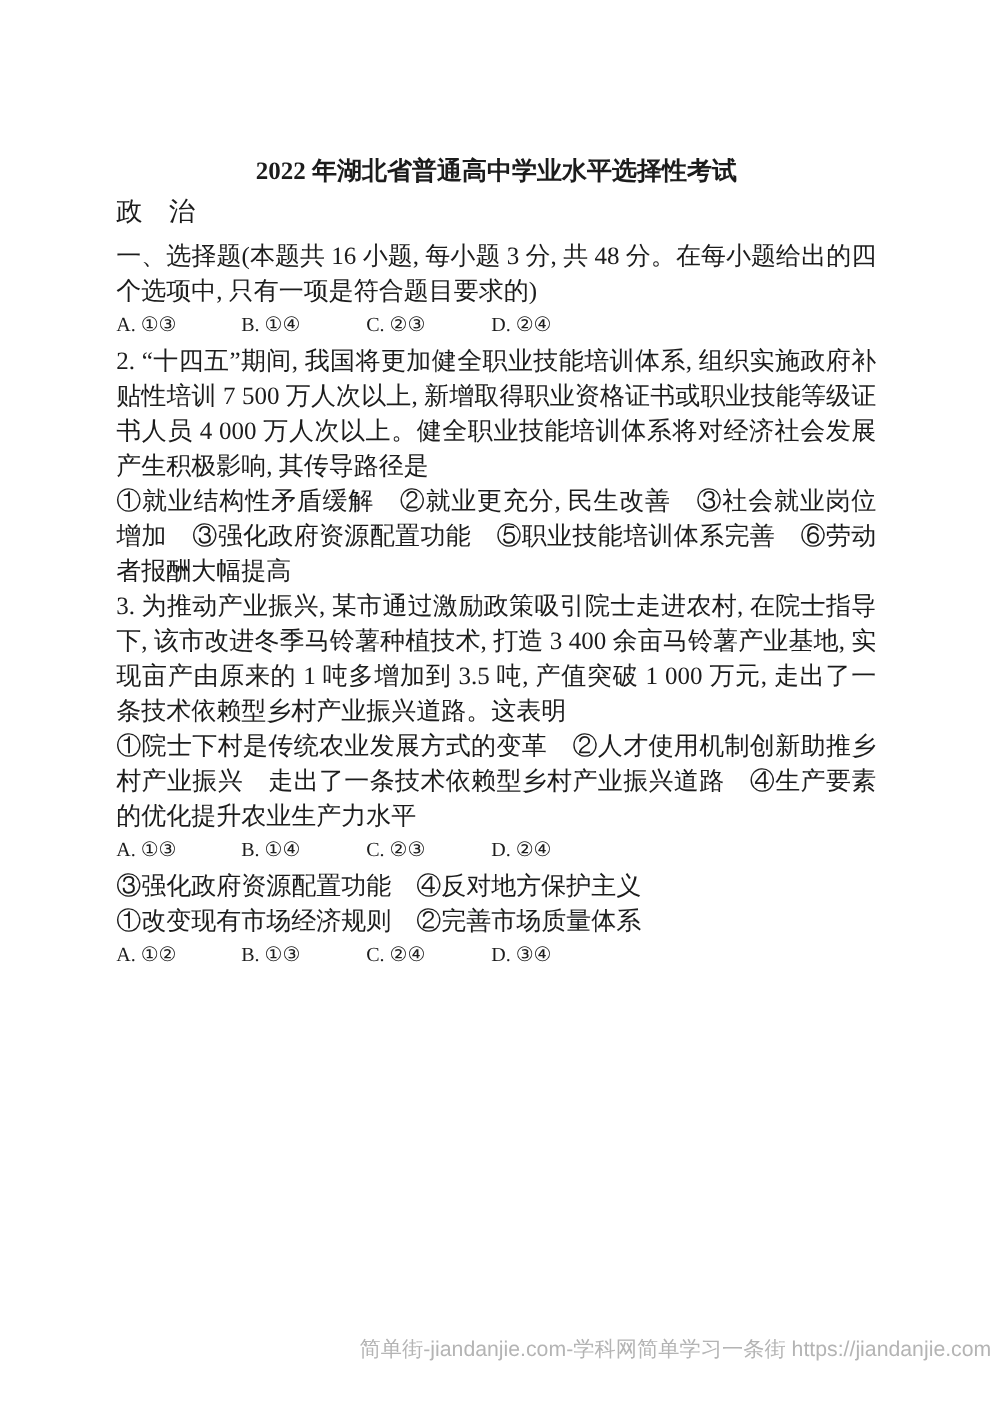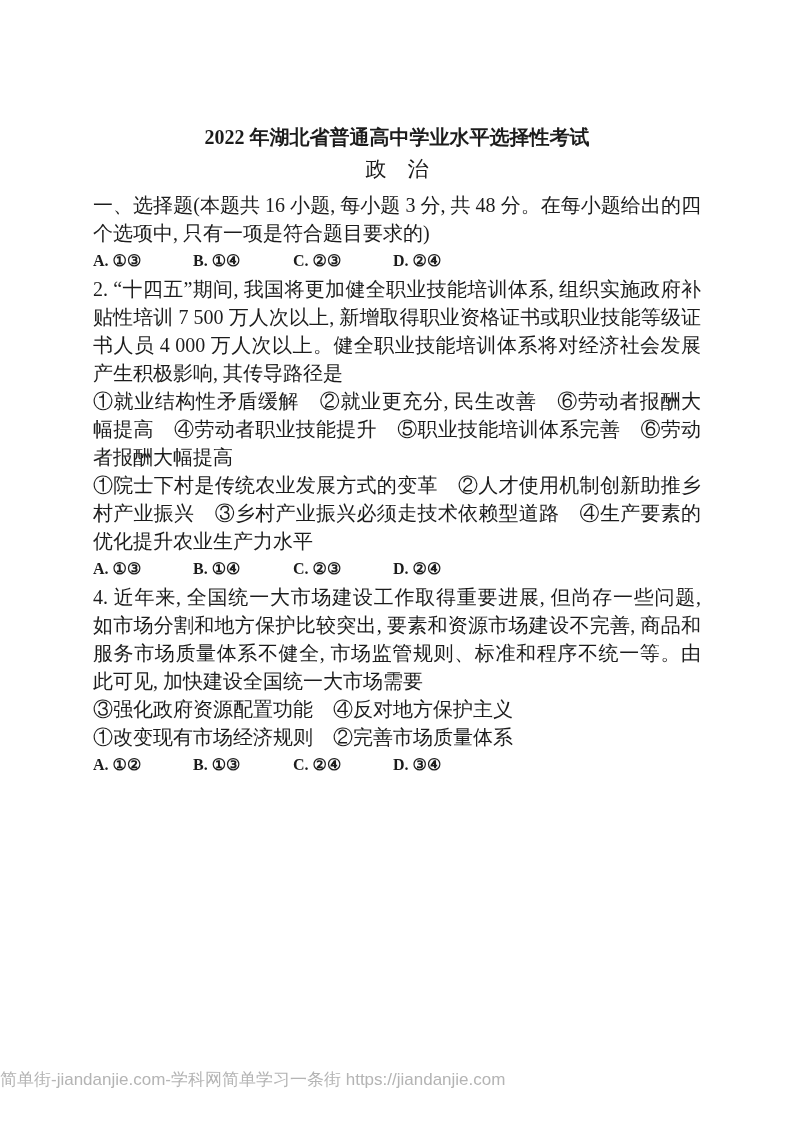--- a/index.html
+++ b/index.html
@@ -19,51 +19,50 @@
   .doc-title {
     font-size: 20px;
     font-weight: bold;
     text-align: center;
     margin: 0 0 6px 0;
     line-height: 26px;
   }
   .doc-subject {
     font-size: 21px;
     font-weight: normal;
-    text-align: center;
+    text-align: left;
     margin: 0 0 8px 0;
     line-height: 27px;
   }
   .exam-body {
     height: 856px;
     overflow: hidden;
   }
   .para {
     font-size: 20px;
     line-height: 28px;
     margin: 0;
     text-align: justify;
     text-justify: inter-ideograph;
   }
   .options {
     font-size: 16px;
     line-height: 28px;
     margin: 0;
     white-space: nowrap;
-    font-weight: bold;
   }
   .opt { display: inline-block; }
   .opt-narrow { width: 96px; }
   .opt-wide { width: 150px; }
   .footer {
     position: absolute;
     left: 0;
     right: 0;
     top: 1064px;
-    text-align: left;
+    text-align: right;
     font-family: "Liberation Sans", "DejaVu Sans", sans-serif;
     font-size: 17px;
     line-height: 24px;
     color: #b4b4b4;
   }
 </style>
 </head>
 <body>
 
 <div class="page">
@@ -79,35 +78,35 @@
       <p class="options">
         <span class="opt opt-narrow">A. ①③</span>
         <span class="opt opt-narrow">B. ①④</span>
         <span class="opt opt-narrow">C. ②③</span>
         <span class="opt">D. ②④</span>
       </p>
     </div>
 
     <div>
       <p class="para">2. “十四五”期间, 我国将更加健全职业技能培训体系, 组织实施政府补贴性培训 7 500 万人次以上, 新增取得职业资格证书或职业技能等级证书人员 4 000 万人次以上。健全职业技能培训体系将对经济社会发展产生积极影响, 其传导路径是</p>
-      <p class="para">①就业结构性矛盾缓解　②就业更充分, 民生改善　⑥劳动者报酬大幅提高　④劳动者职业技能提升　⑤职业技能培训体系完善　⑥劳动者报酬大幅提高</p>
+      <p class="para">①就业结构性矛盾缓解　②就业更充分, 民生改善　③社会就业岗位增加　③强化政府资源配置功能　⑤职业技能培训体系完善　⑥劳动者报酬大幅提高</p>
     </div>
 
     <div>
-      <p class="para">①院士下村是传统农业发展方式的变革　②人才使用机制创新助推乡村产业振兴　③乡村产业振兴必须走技术依赖型道路　④生产要素的优化提升农业生产力水平</p>
+      <p class="para">3. 为推动产业振兴, 某市通过激励政策吸引院士走进农村, 在院士指导下, 该市改进冬季马铃薯种植技术, 打造 3 400 余亩马铃薯产业基地, 实现亩产由原来的 1 吨多增加到 3.5 吨, 产值突破 1 000 万元, 走出了一条技术依赖型乡村产业振兴道路。这表明</p>
+      <p class="para">①院士下村是传统农业发展方式的变革　②人才使用机制创新助推乡村产业振兴　走出了一条技术依赖型乡村产业振兴道路　④生产要素的优化提升农业生产力水平</p>
       <p class="options">
         <span class="opt opt-narrow">A. ①③</span>
         <span class="opt opt-narrow">B. ①④</span>
         <span class="opt opt-narrow">C. ②③</span>
         <span class="opt">D. ②④</span>
       </p>
     </div>
 
     <div>
-      <p class="para">4. 近年来, 全国统一大市场建设工作取得重要进展, 但尚存一些问题, 如市场分割和地方保护比较突出, 要素和资源市场建设不完善, 商品和服务市场质量体系不健全, 市场监管规则、标准和程序不统一等。由此可见, 加快建设全国统一大市场需要</p>
       <p class="para">③强化政府资源配置功能　④反对地方保护主义</p>
       <p class="para">①改变现有市场经济规则　②完善市场质量体系</p>
       <p class="options">
         <span class="opt opt-narrow">A. ①②</span>
         <span class="opt opt-narrow">B. ①③</span>
         <span class="opt opt-narrow">C. ②④</span>
         <span class="opt">D. ③④</span>
       </p>
     </div>
 

